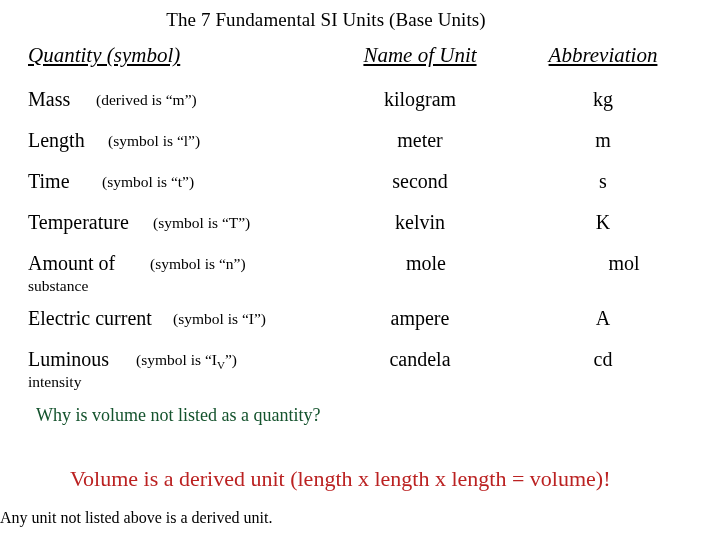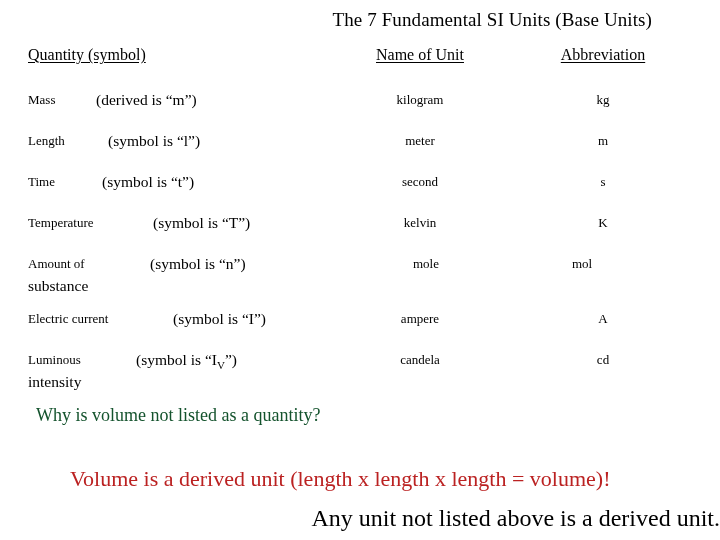--- a/index.html
+++ b/index.html
@@ -21,41 +21,42 @@
     position: absolute;
     inset: 0;
     width: 720px;
     height: 540px;
     background: #ffffff;
   }
 
   
   .title {
     position: absolute;
-    left: 16px;
+    left: 8px;
     top: 8px;
     width: 636px;
-    text-align: right;
+    text-align: center;
     font-size: 19px;
     line-height: 24px;
     letter-spacing: 0.1px;
     white-space: nowrap;
   }
 
   
   .header-row {
     position: absolute;
     left: 0;
     top: 45px;
     width: 720px;
     height: 24px;
   }
   .col-head {
     position: absolute;
-    font-size: 16px;
+    font-style: italic;
+    font-size: 21px;
     line-height: 20px;
     text-decoration: underline;
     text-underline-offset: 2px;
     white-space: nowrap;
   }
   .head-quantity { left: 28px; top: 0; }
   .head-unit {
     left: 330px;
     top: 0;
     width: 180px;
@@ -77,21 +78,21 @@
     height: 540px;
   }
   .row {
     position: absolute;
     left: 0;
     width: 720px;
     height: 22px;
   }
   .cell {
     position: absolute;
-    font-size: 13px;
+    font-size: 20px;
     line-height: 21px;
     white-space: nowrap;
   }
   .c-quantity {
     left: 28px;
     top: 0;
   }
   .c-symbol {
     position: absolute;
     top: 0;
@@ -138,22 +139,22 @@
   .note-answer {
     left: 70px;
     top: 466px;
     font-size: 22px;
     color: #bb2222;
   }
   .note-closing {
     left: 0;
     top: 505px;
     width: 720px;
-    text-align: right;
-    font-size: 24px;
+    text-align: left;
+    font-size: 16px;
     color: #000000;
   }
 </style>
 </head>
 <body>
 
 <div class="slide">
 
   <div class="title">The 7 Fundamental SI Units (Base Units)</div>
 
@@ -191,21 +192,21 @@
       <div class="c-symbol" style="left:153px;">(symbol is “T”)</div>
       <div class="cell c-unit">kelvin</div>
       <div class="cell c-abbrev">K</div>
     </div>
 
     <div class="row" style="top:253px;height:44px;">
       <div class="cell c-quantity">Amount of</div>
       <div class="c-wrap" style="position:absolute;top:22px;">substance</div>
       <div class="c-symbol" style="left:150px;">(symbol is “n”)</div>
       <div class="cell c-unit" style="left:336px;">mole</div>
-      <div class="cell c-abbrev" style="left:502px;">mol</div>
+      <div class="cell c-abbrev" style="left:544px;">mol</div>
     </div>
 
     <div class="row" style="top:308px;">
       <div class="cell c-quantity">Electric current</div>
       <div class="c-symbol" style="left:173px;">(symbol is “I”)</div>
       <div class="cell c-unit">ampere</div>
       <div class="cell c-abbrev">A</div>
     </div>
 
     <div class="row" style="top:349px;height:44px;">

